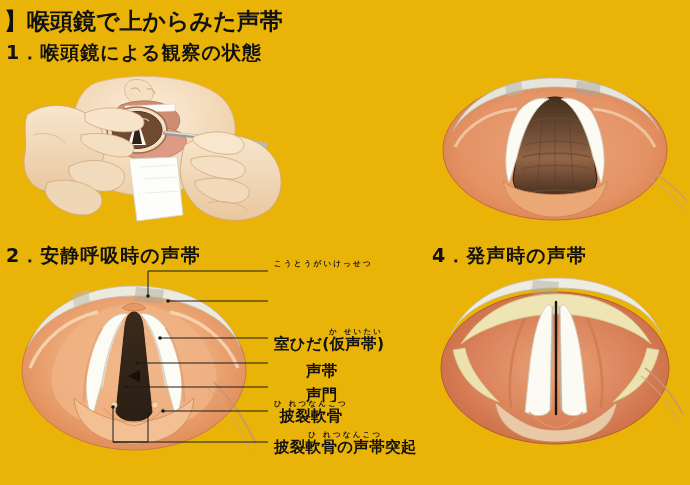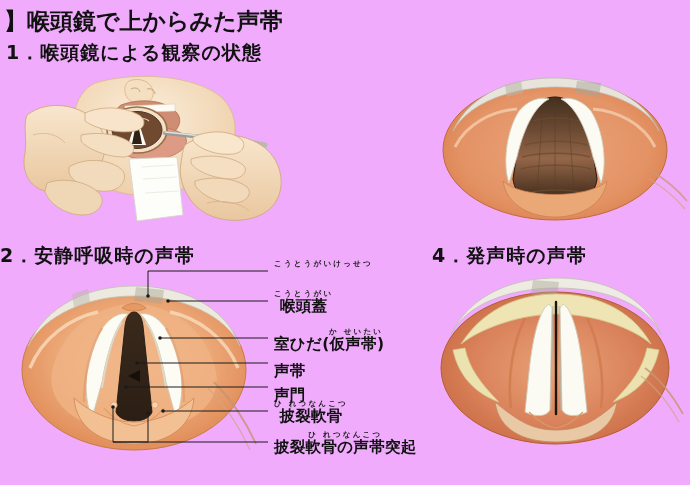--- a/index.html
+++ b/index.html
@@ -11,21 +11,21 @@
     width: 690px;
     height: 485px;
     position: relative;
     overflow: hidden;
     font-family: "DejaVu Sans", "Liberation Sans", sans-serif;
     color: #1a1a1a;
   }
   .page {
     position: absolute;
     inset: 0;
-    background: #f0abfc;
+    background: #eab308;
   }
 
   
   .title {
     position: absolute;
     left: 4px;
     top: 6px;
     font-size: 23px;
     font-weight: 700;
     letter-spacing: 0px;
@@ -34,21 +34,21 @@
   }
   .sec-head {
     position: absolute;
     font-size: 19px;
     font-weight: 700;
     white-space: nowrap;
     color: #111;
     letter-spacing: 1px;
   }
   #head1 { left: 6px;   top: 40px; }
-  #head2 { left: 0;   top: 243px; }
+  #head2 { left: 6px;   top: 243px; }
   #head3 { left: 432px; top: 40px; }
   #head4 { left: 432px; top: 243px; }
 
   
   .panel { position: absolute; }
   #panel1 { left: 25px;  top: 75px;  width: 265px; height: 150px; }
   #panel2 { left: 18px;  top: 272px; width: 235px; height: 190px; }
   #panel3 { left: 437px; top: 75px;  width: 240px; height: 150px; }
   #panel4 { left: 437px; top: 272px; width: 240px; height: 180px; }
 
@@ -77,21 +77,21 @@
     margin-bottom: 1px;
     font-weight: 700;
   }
   .lab .base {
     display: block;
     font-size: 15.5px;
     font-weight: 700;
     color: #111;
     letter-spacing: 0.3px;
   }
-  .lab.noruby .base { margin-top: 9px; }
+  .lab.noruby .base { margin-top: 9px; margin-left: 32px; }
 
   .leaders {
     position: absolute;
     left: 0; top: 0;
     width: 690px; height: 485px;
     pointer-events: none;
   }
 </style>
 </head>
 <body>
@@ -368,24 +368,20 @@
       <path d="M113 442 L148 442 L148 413"></path>
       <circle cx="113" cy="407" r="1.8" fill="#1a1a1a" stroke="none"></circle>
       <circle cx="148" cy="413" r="1.8" fill="#1a1a1a" stroke="none"></circle>
     </g>
   </svg>
 
   <div class="labels">
     <div class="lab" style="left:6px; top:8px;">
       <span class="ruby">こうとうがいけっせつ</span>
     </div>
-    <div class="lab" style="left:6px; top:38px;">
-      <span class="ruby">こうとうがい</span>
-      <span class="base">喉頭蓋</span>
-    </div>
     <div class="lab" style="left:6px; top:76px;">
       <span class="ruby" style="margin-left:54px;">か せいたい</span>
       <span class="base">室ひだ(仮声帯)</span>
     </div>
     <div class="lab noruby" style="left:6px; top:103px;">
       <span class="base">声帯</span>
     </div>
     <div class="lab noruby" style="left:6px; top:127px;">
       <span class="base">声門</span>
     </div>

